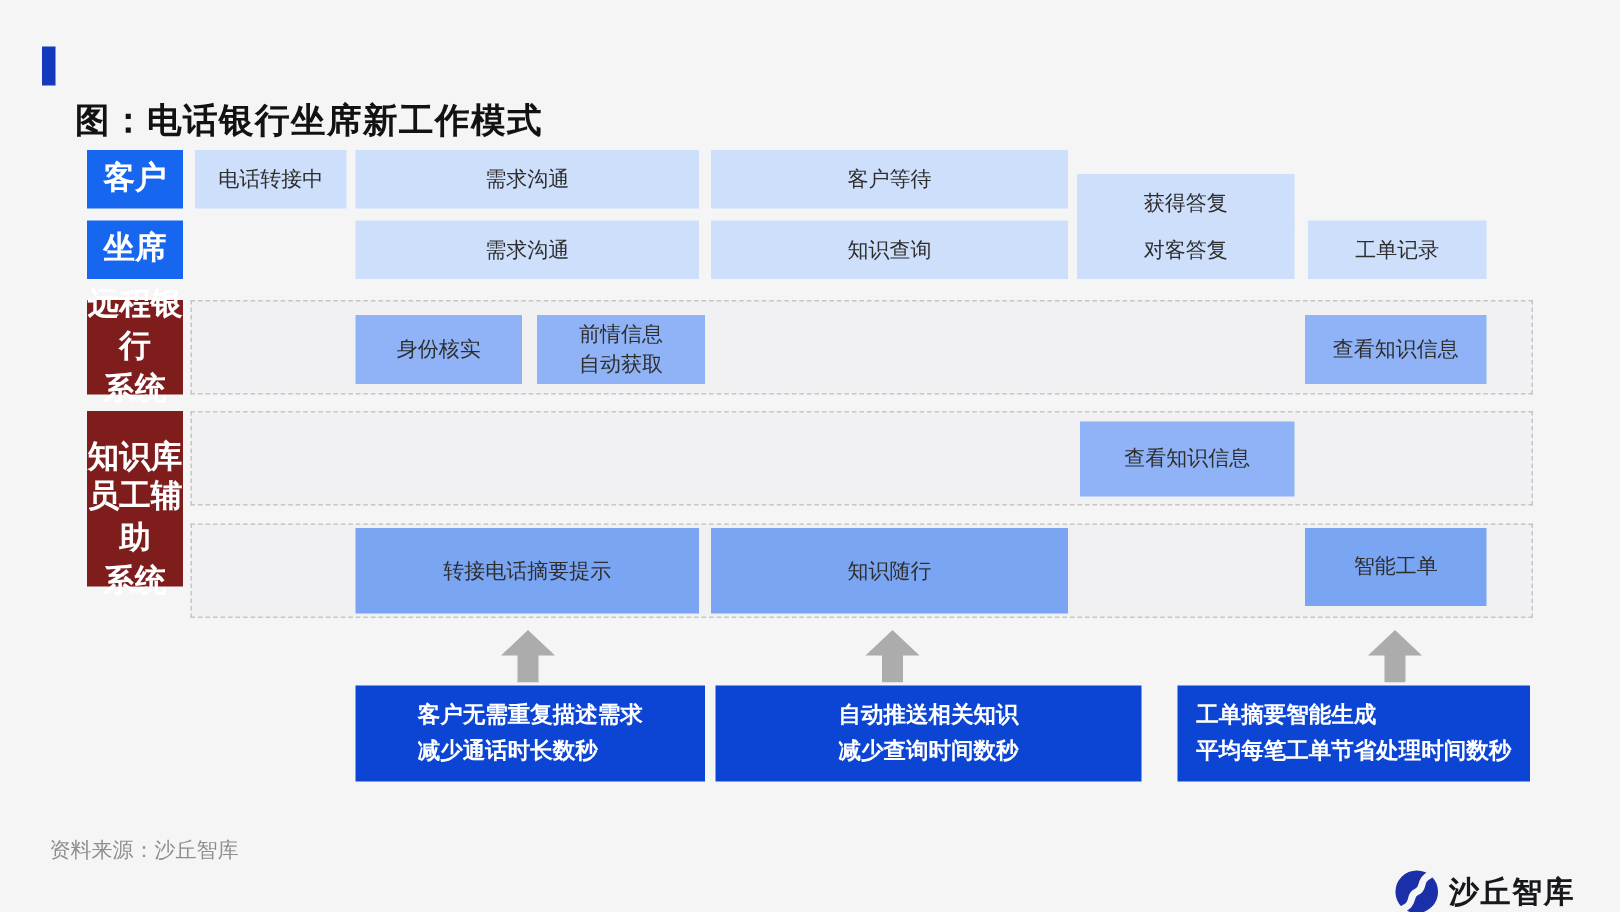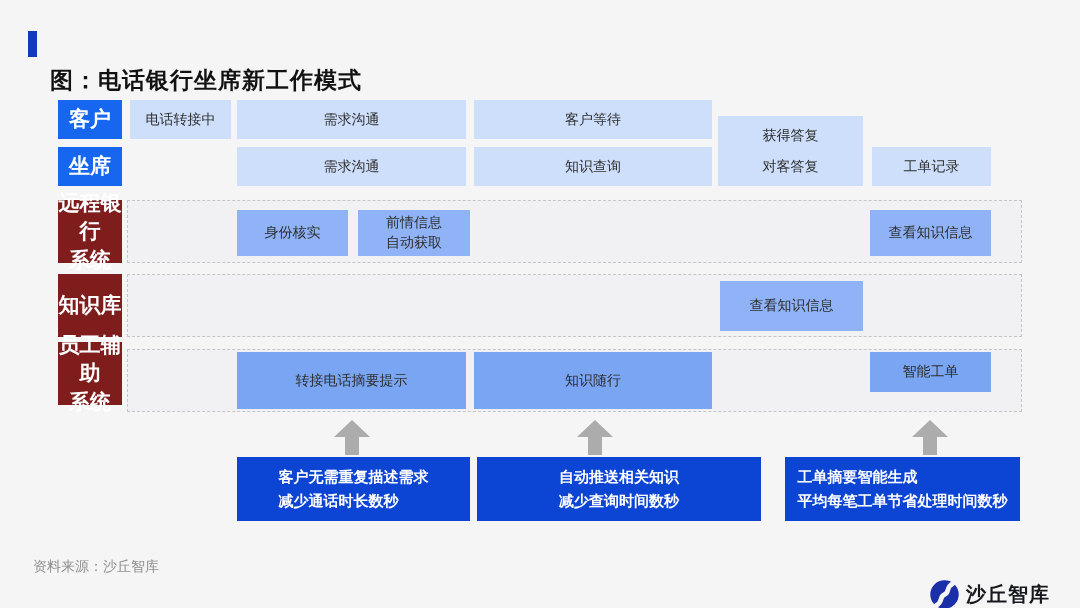--- a/index.html
+++ b/index.html
@@ -102,25 +102,25 @@
   <div class="box medium" style="left:237px;top:210px;width:111px;height:46px">身份核实</div>
   <div class="box medium" style="left:358px;top:210px;width:112px;height:46px">前情信息
 自动获取</div>
   <div class="box medium" style="left:870px;top:210px;width:121px;height:46px">查看知识信息</div>
 
   <div class="lane-container" style="top:274px;height:63px"></div>
   <div class="lane-label navy" style="top:274px;height:63px">知识库</div>
   <div class="box medium" style="left:720px;top:281px;width:143px;height:50px">查看知识信息</div>
 
   <div class="lane-container" style="top:349px;height:63px"></div>
-  <div class="lane-label navy" style="top:342px;height:63px">员工辅助
+  <div class="lane-label navy" style="top:328px;height:63px">员工辅助
 系统</div>
   <div class="box deep" style="left:474px;top:352px;width:238px;height:57px">知识随行</div>
   <div class="box deep" style="left:237px;top:352px;width:229px;height:57px">转接电话摘要提示</div>
-  <div class="box deep" style="left:870px;top:352px;width:121px;height:40px">智能工单</div>
+  <div class="box deep" style="left:870px;top:352px;width:121px;height:52px">智能工单</div>
 
   <svg class="arrow-up" style="left:333px" viewBox="0 0 38 35">
     <path d="M19 0 L37 17 H26 V35 H12 V17 H1 Z" fill="#ACACAC"></path>
   </svg>
   <svg class="arrow-up" style="left:576px" viewBox="0 0 38 35">
     <path d="M19 0 L37 17 H26 V35 H12 V17 H1 Z" fill="#ACACAC"></path>
   </svg>
   <svg class="arrow-up" style="left:911px" viewBox="0 0 38 35">
     <path d="M19 0 L37 17 H26 V35 H12 V17 H1 Z" fill="#ACACAC"></path>
   </svg>

